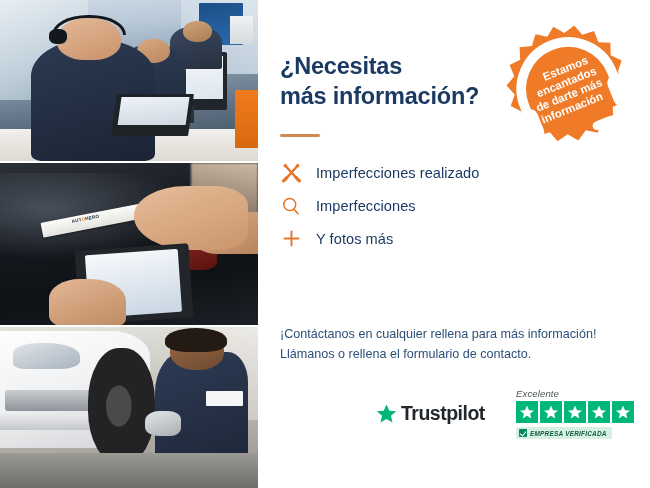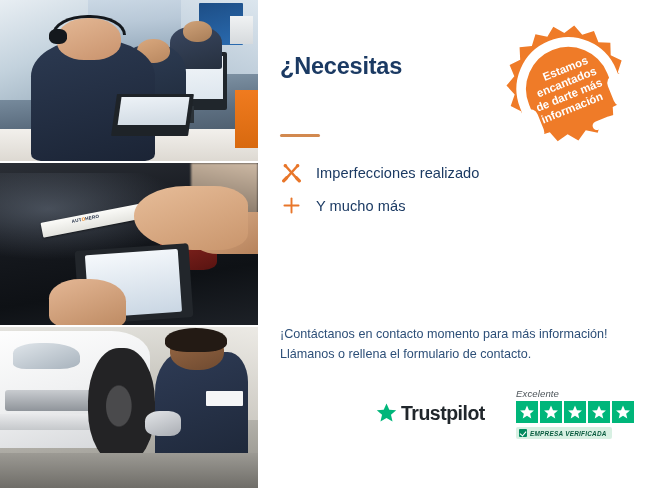--- a/index.html
+++ b/index.html
@@ -172,21 +172,21 @@
   .feat-label { font-size:14.6px; color:#1b3a63; letter-spacing:.05px; }
 
   
   .body-copy {
     position:absolute; left:22px; top:325px; width:356px;
     font-size:12.6px; line-height:1.55; color:#2d4f78;
   }
 
   
   .tp { position:absolute; left:118px; top:388px; width:280px; height:64px; }
-  .tp-logo { position:absolute; left:0; top:14px; display:flex; }
+  .tp-logo { position:absolute; left:0; top:14px; display:flex; align-items:center; }
   .tp-logo svg { width:21px; height:21px; margin-right:4px; }
   .tp-word { font-size:19.5px; font-weight:600; color:#21272c; letter-spacing:-.5px; }
   .tp-right { position:absolute; left:140px; top:0;font-style:italic; }
   .tp-excelente { font-size:9.6px; color:#4b5358; margin-bottom:2px; letter-spacing:.1px; }
   .tp-stars { display:flex; gap:2px; }
   .tp-star { width:22px; height:22px; background:#00b67a;
      display:flex; align-items:center; justify-content:center; }
   .tp-star svg { width:16px; height:16px; }
   .tp-verified {
     margin-top:4px; display:inline-flex; align-items:center;
@@ -259,20 +259,21 @@
       <div class="lift"></div>
       <div class="bench"></div>
     </div>
 
   </div>
 
   <div class="content">
 
     <div class="heading">
       <div>¿Necesitas</div>
+      <div>más información?</div>
     </div>
     <div class="heading-rule"></div>
 
     <div class="badge">
       <svg viewBox="0 0 100 100">
         <path fill="#ef7b28" d="M50 2.5 L57.3 9.1 L66.1 5.3 L70.6 13.7 L80.2 12.8 L81.6 22.3 L90.6 24.7
           L88.7 34.2 L96.1 40.1 L91.1 48.4 L95.9 56.6 L88.4 62.3 L90.1 71.8 L81.1 74.1 L79.5 83.6
           L69.9 82.6 L65.2 90.9 L56.5 87 L49.1 93.5 L42 86.8 L33.2 90.5 L28.8 82.1 L19.2 82.9
           L17.9 73.4 L8.9 70.9 L10.9 61.4 L3.6 55.4 L8.7 47.2 L4 39 L11.6 33.4 L10 23.9
           L19 21.7 L20.7 12.2 L30.3 13.3 L35.1 5 L43.7 9 Z"></path>
@@ -301,36 +302,45 @@
             <path d="M17.6 3.6 L4.6 18.2" stroke="#e8762a" stroke-width="2.5" stroke-linecap="round"></path>
             <circle cx="4.6" cy="3.9" r="1.9" fill="#e8762a"></circle>
             <circle cx="17.4" cy="3.9" r="1.9" fill="#e8762a"></circle>
             <path d="M16.2 16.6 L19.2 19.8" stroke="#e8762a" stroke-width="3.4" stroke-linecap="round"></path>
             <path d="M5.8 16.6 L2.8 19.8" stroke="#e8762a" stroke-width="3.4" stroke-linecap="round"></path>
           </svg>
         </span>
         <span class="feat-label">Imperfecciones realizado</span>
       </div>
 
+      <div class="feat">
+        <span class="feat-icon">
+          <svg viewBox="0 0 22 22" width="20" height="20">
+            <circle cx="9.6" cy="9.4" r="6.6" fill="none" stroke="#e8762a" stroke-width="1.7"></circle>
+            <path d="M13.9 14.4 L18.6 19.4" stroke="#e8762a" stroke-width="1.7" stroke-linecap="round"></path>
+          </svg>
+        </span>
+        <span class="feat-label">Imperfecciones</span>
+      </div>
 
 
       <div class="feat">
         <span class="feat-icon">
           <svg viewBox="0 0 22 22" width="21" height="21">
             <path d="M11 3.6 V18.4" stroke="#e8762a" stroke-width="2" stroke-linecap="round"></path>
             <path d="M3.6 11 H18.4" stroke="#e8762a" stroke-width="2" stroke-linecap="round"></path>
           </svg>
         </span>
-        <span class="feat-label">Y mucho más</span>
+        <span class="feat-label">Y fotos más</span>
       </div>
 
     </div>
 
     <div class="body-copy">
-      <div>¡Contáctanos en contacto momento para más información!</div>
+      <div>¡Contáctanos en cualquier rellena para más información!</div>
       <div>Llámanos o rellena el formulario de contacto.</div>
     </div>
 
     <div class="tp">
       <div class="tp-logo">
         <svg viewBox="0 0 24 24">
           <path d="M12 1.6 L15.2 8.9 L23.1 9.5 L17.1 14.6 L18.9 22.3 L12 18.2 L5.1 22.3 L6.9 14.6 L0.9 9.5 L8.8 8.9 Z" fill="#00b67a"></path>
         </svg>
         <span class="tp-word">Trustpilot</span>
       </div>

